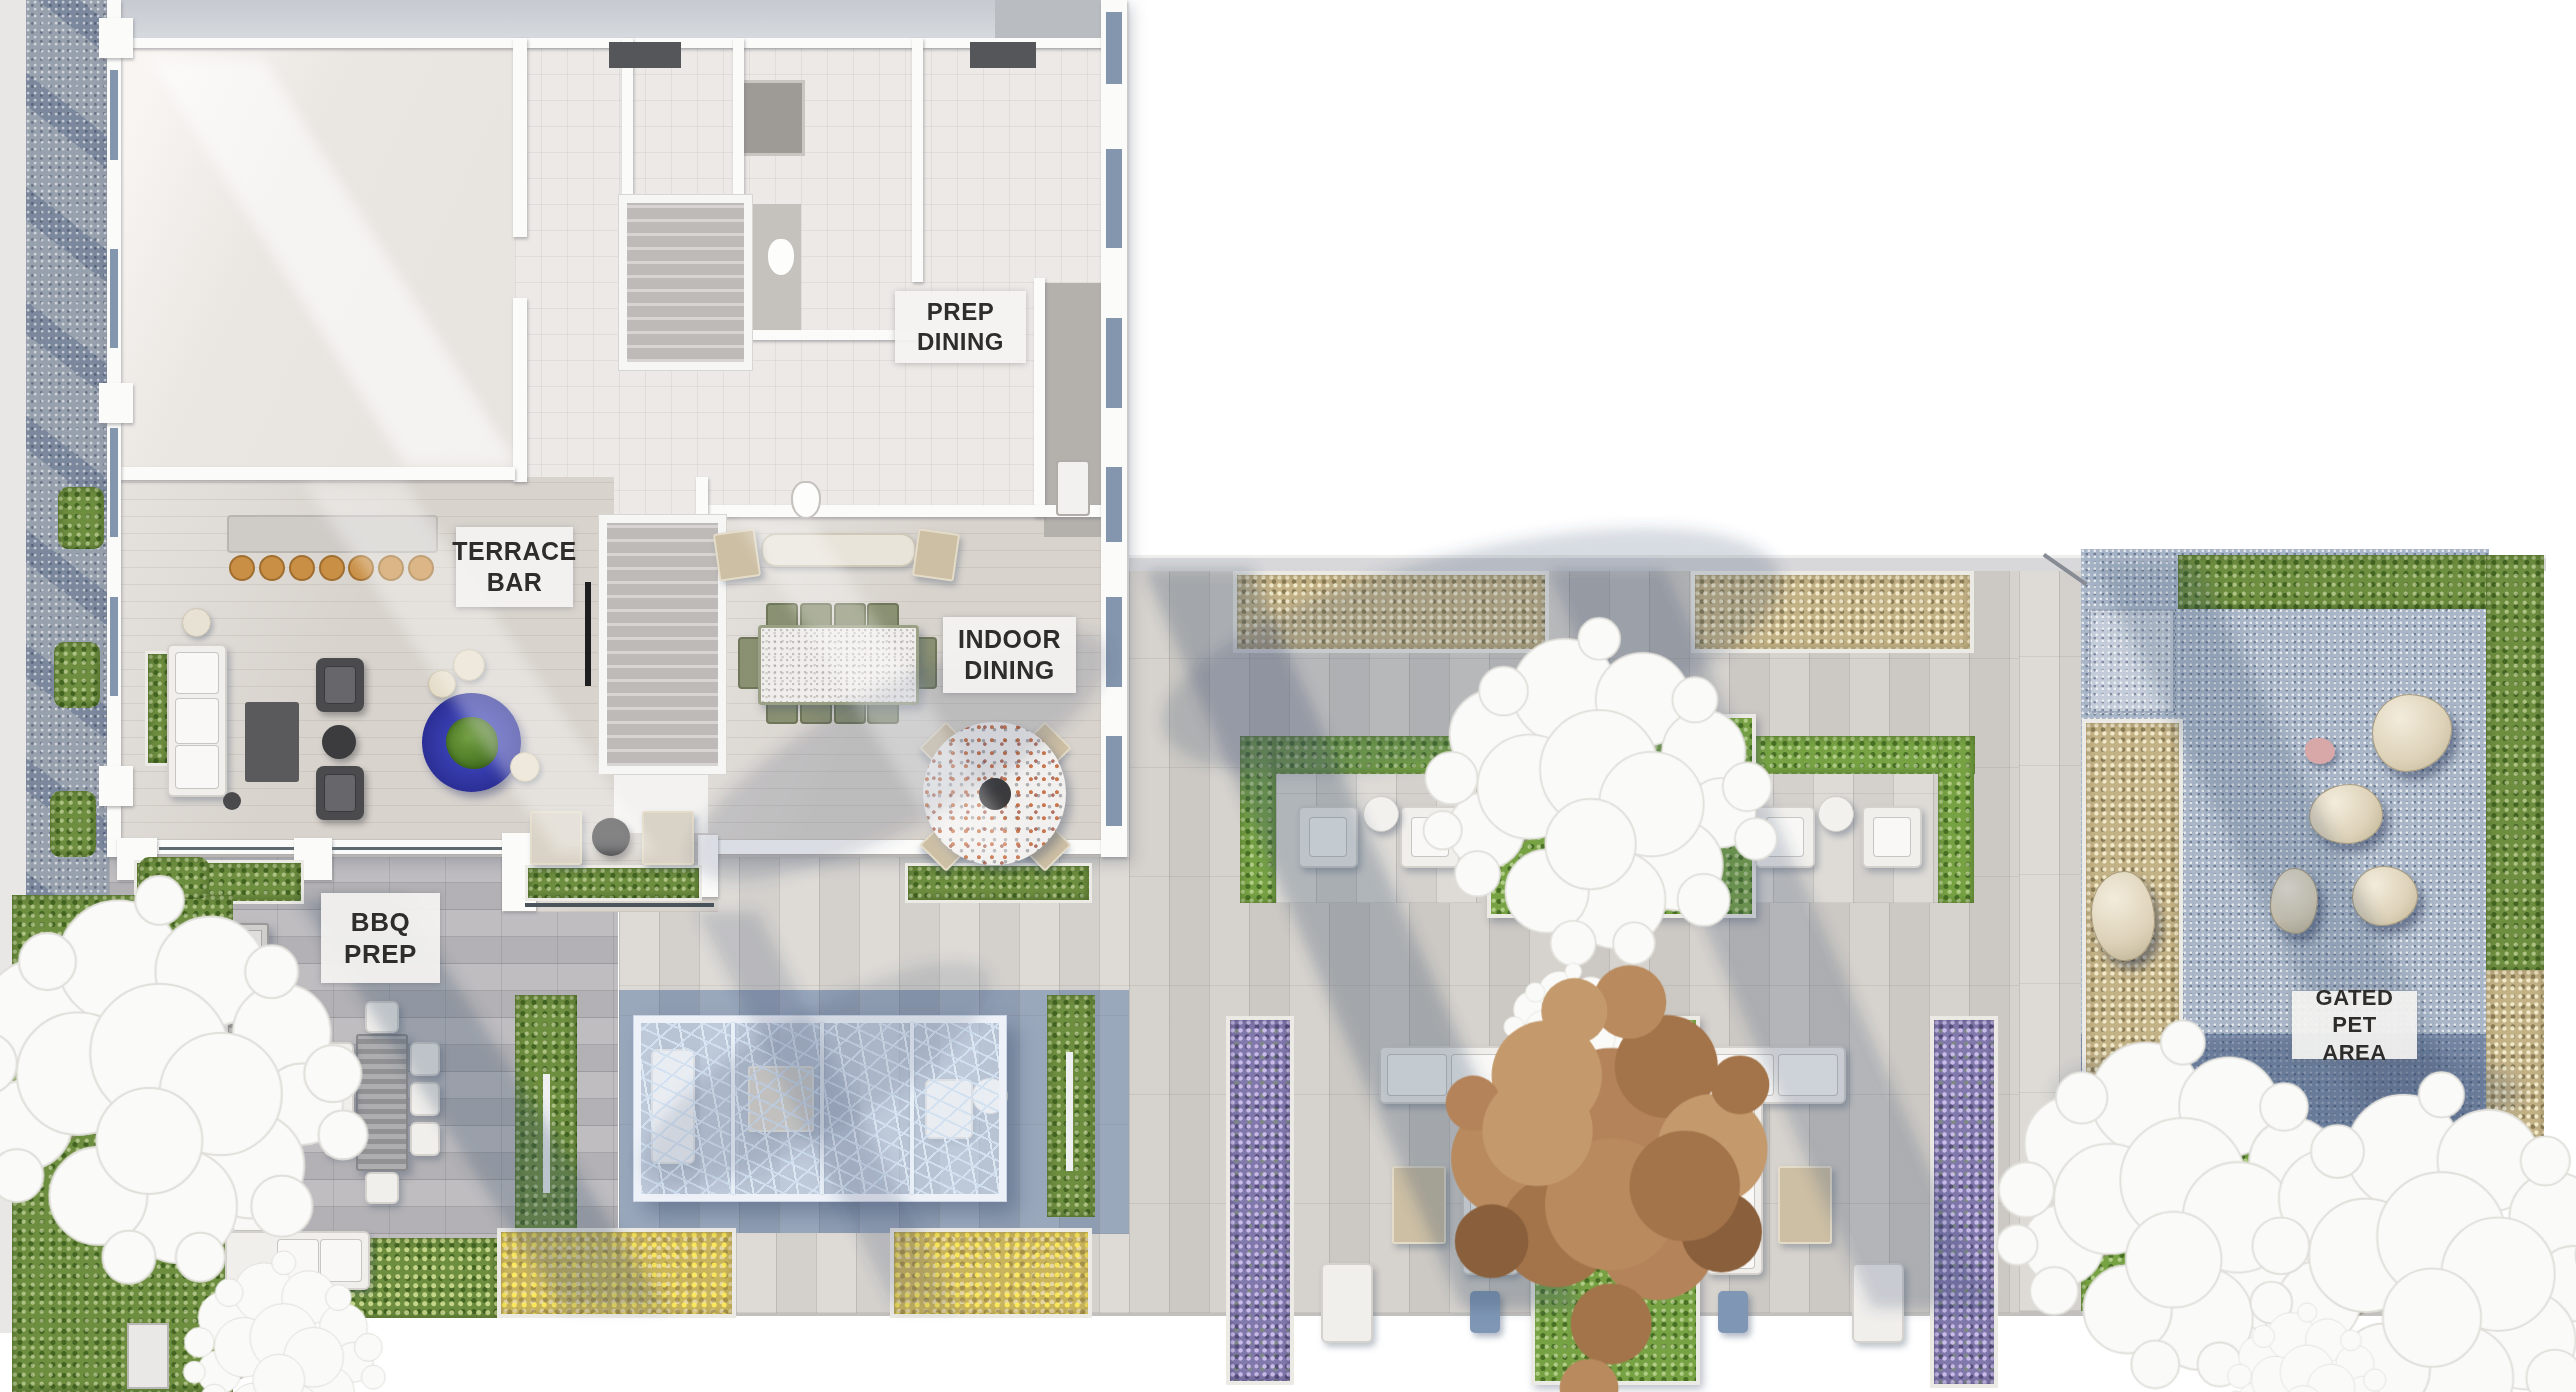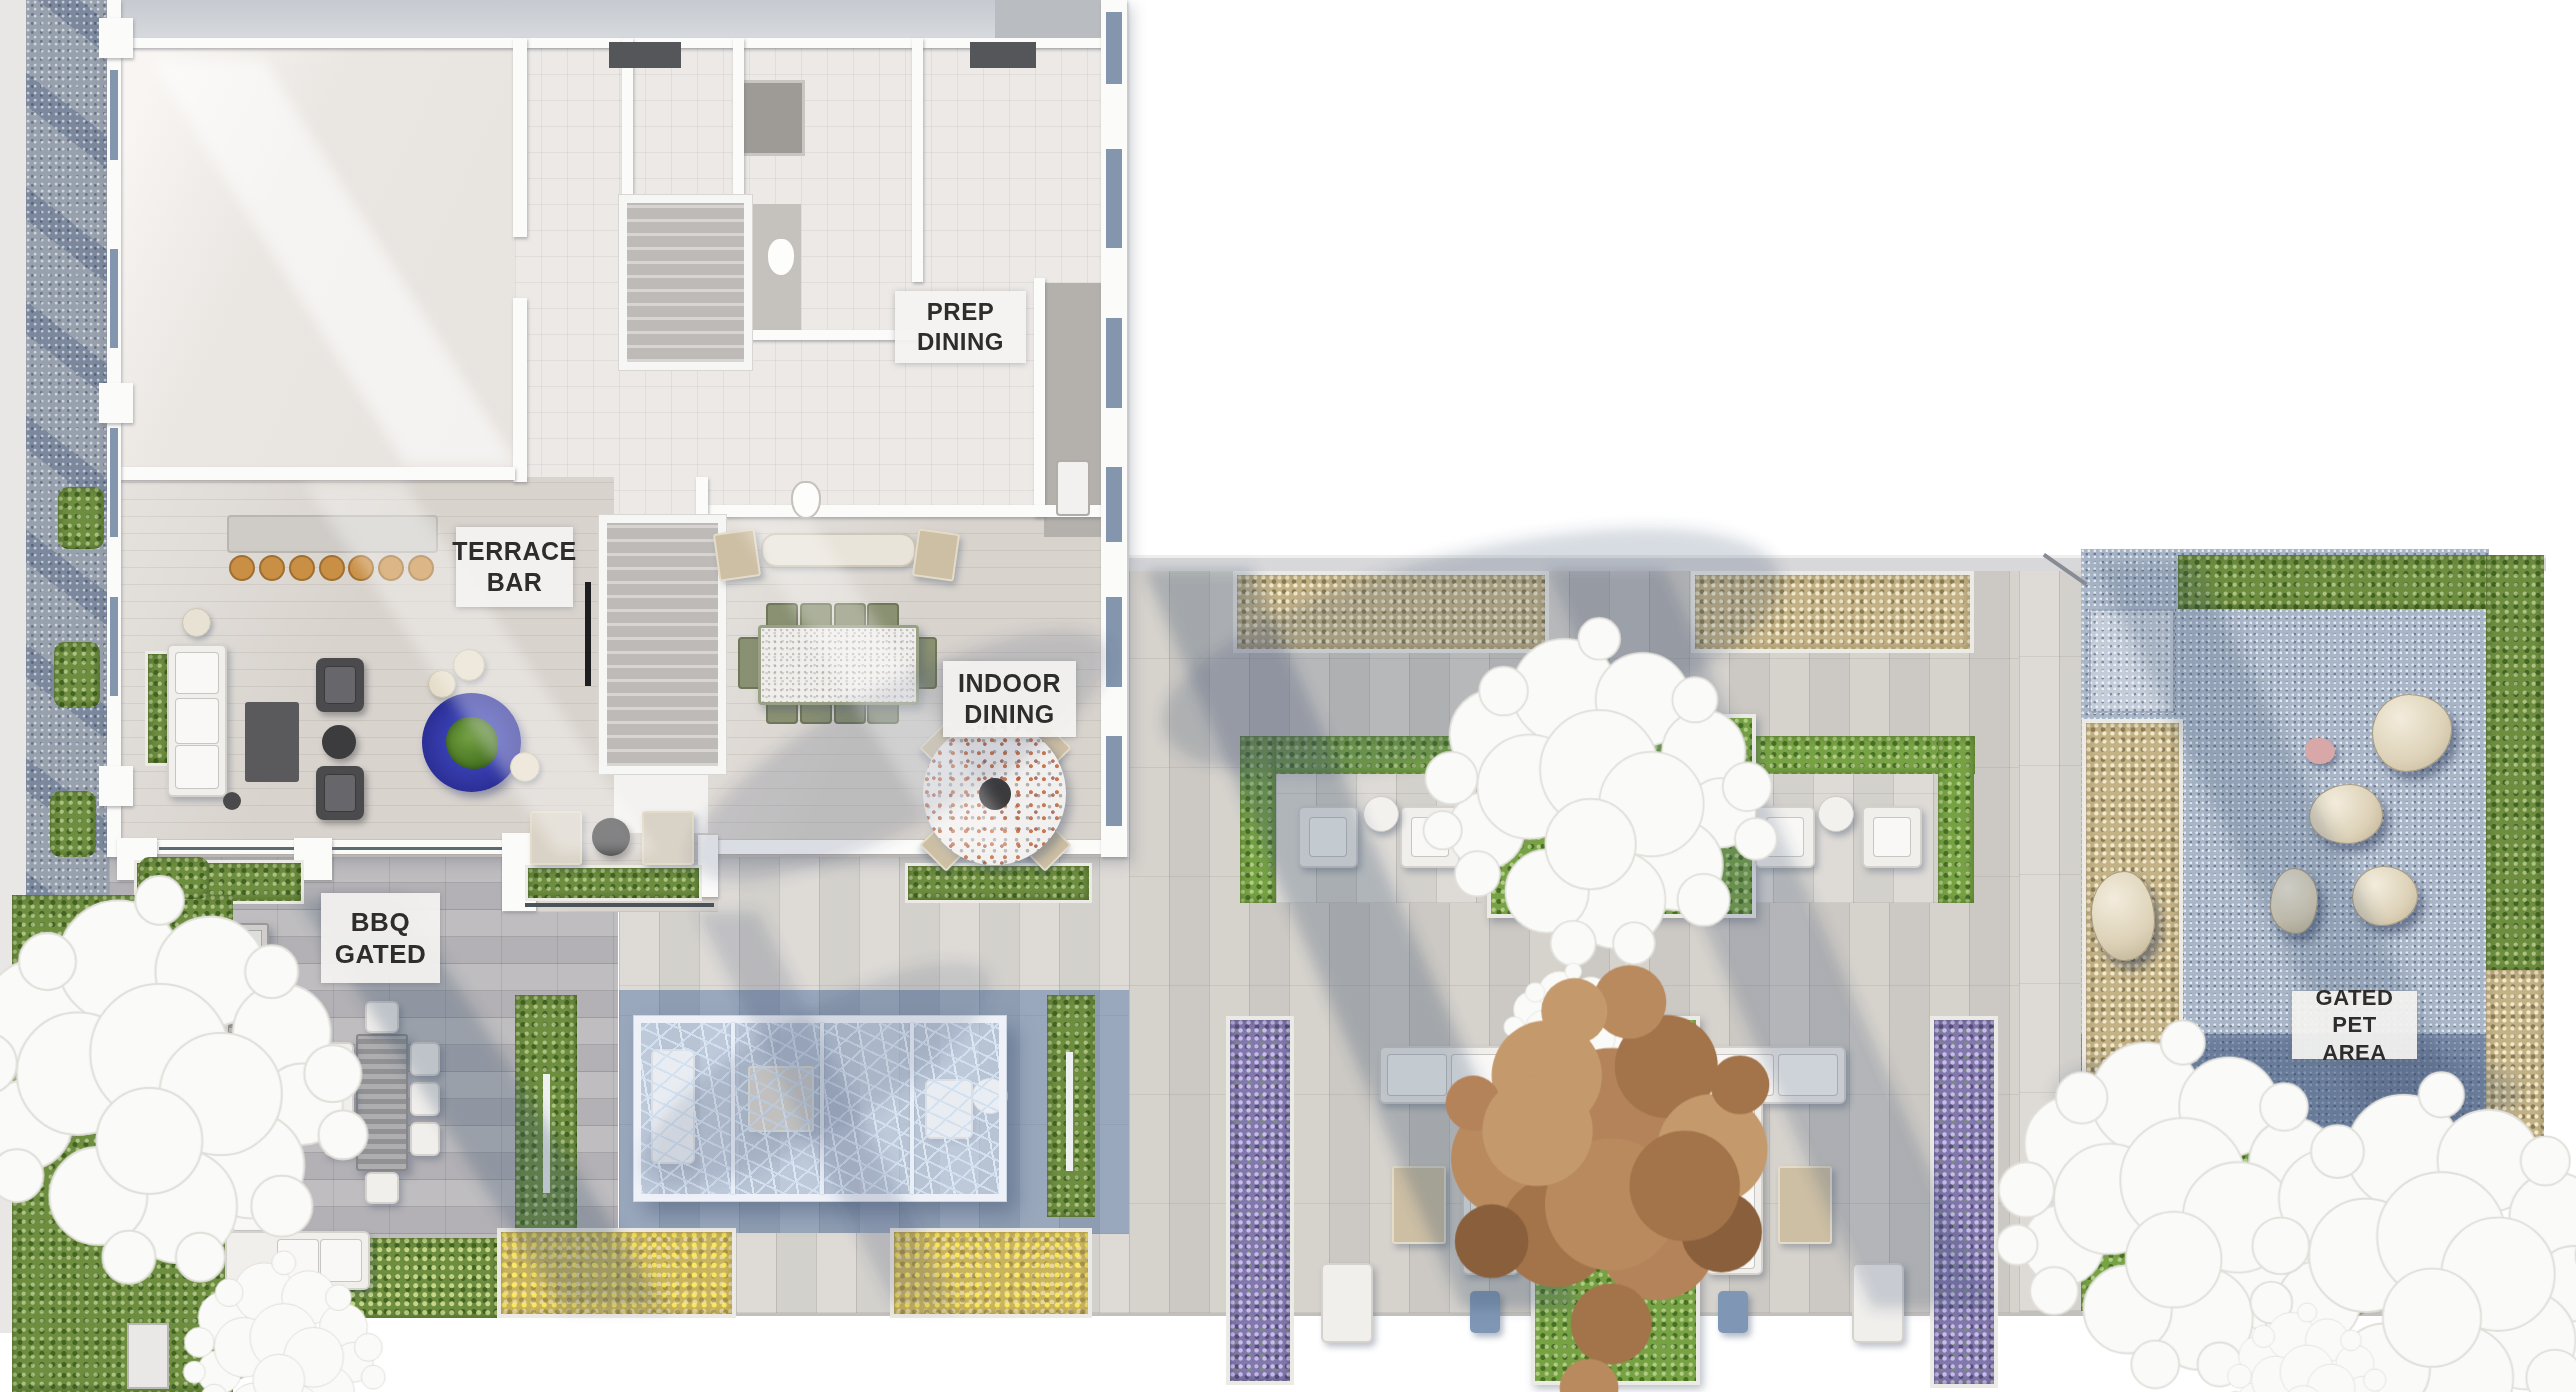--- a/index.html
+++ b/index.html
@@ -484,21 +484,21 @@
       <use href="#blossom" transform="translate(2195,1215) scale(1.85)"></use>
       <use href="#blossom" transform="translate(2455,1272) scale(1.9)"></use>
       <use href="#blossom" transform="translate(2320,1392) scale(0.8)"></use>
     </g>
   </svg>
 
   <div class="abs plan-label" style="left:895px;top:291px;width:131px;height:72px;font-size:24px;">PREP
 DINING</div>
   <div class="abs plan-label" style="left:456px;top:527px;width:117px;height:80px;font-size:25px;">TERRACE
 BAR</div>
-  <div class="abs plan-label" style="left:943px;top:617px;width:133px;height:76px;font-size:25px;margin-top:44px;">INDOOR
+  <div class="abs plan-label" style="left:943px;top:617px;width:133px;height:76px;font-size:25px;">INDOOR
 DINING</div>
   <div class="abs plan-label" style="left:321px;top:893px;width:119px;height:90px;font-size:26px;">BBQ
-GATED</div>
+PREP</div>
   <div class="abs plan-label" style="left:2292px;top:991px;width:125px;height:68px;font-size:22px;">GATED PET
 AREA</div>
 
 </div>
 
 
 </body></html>

